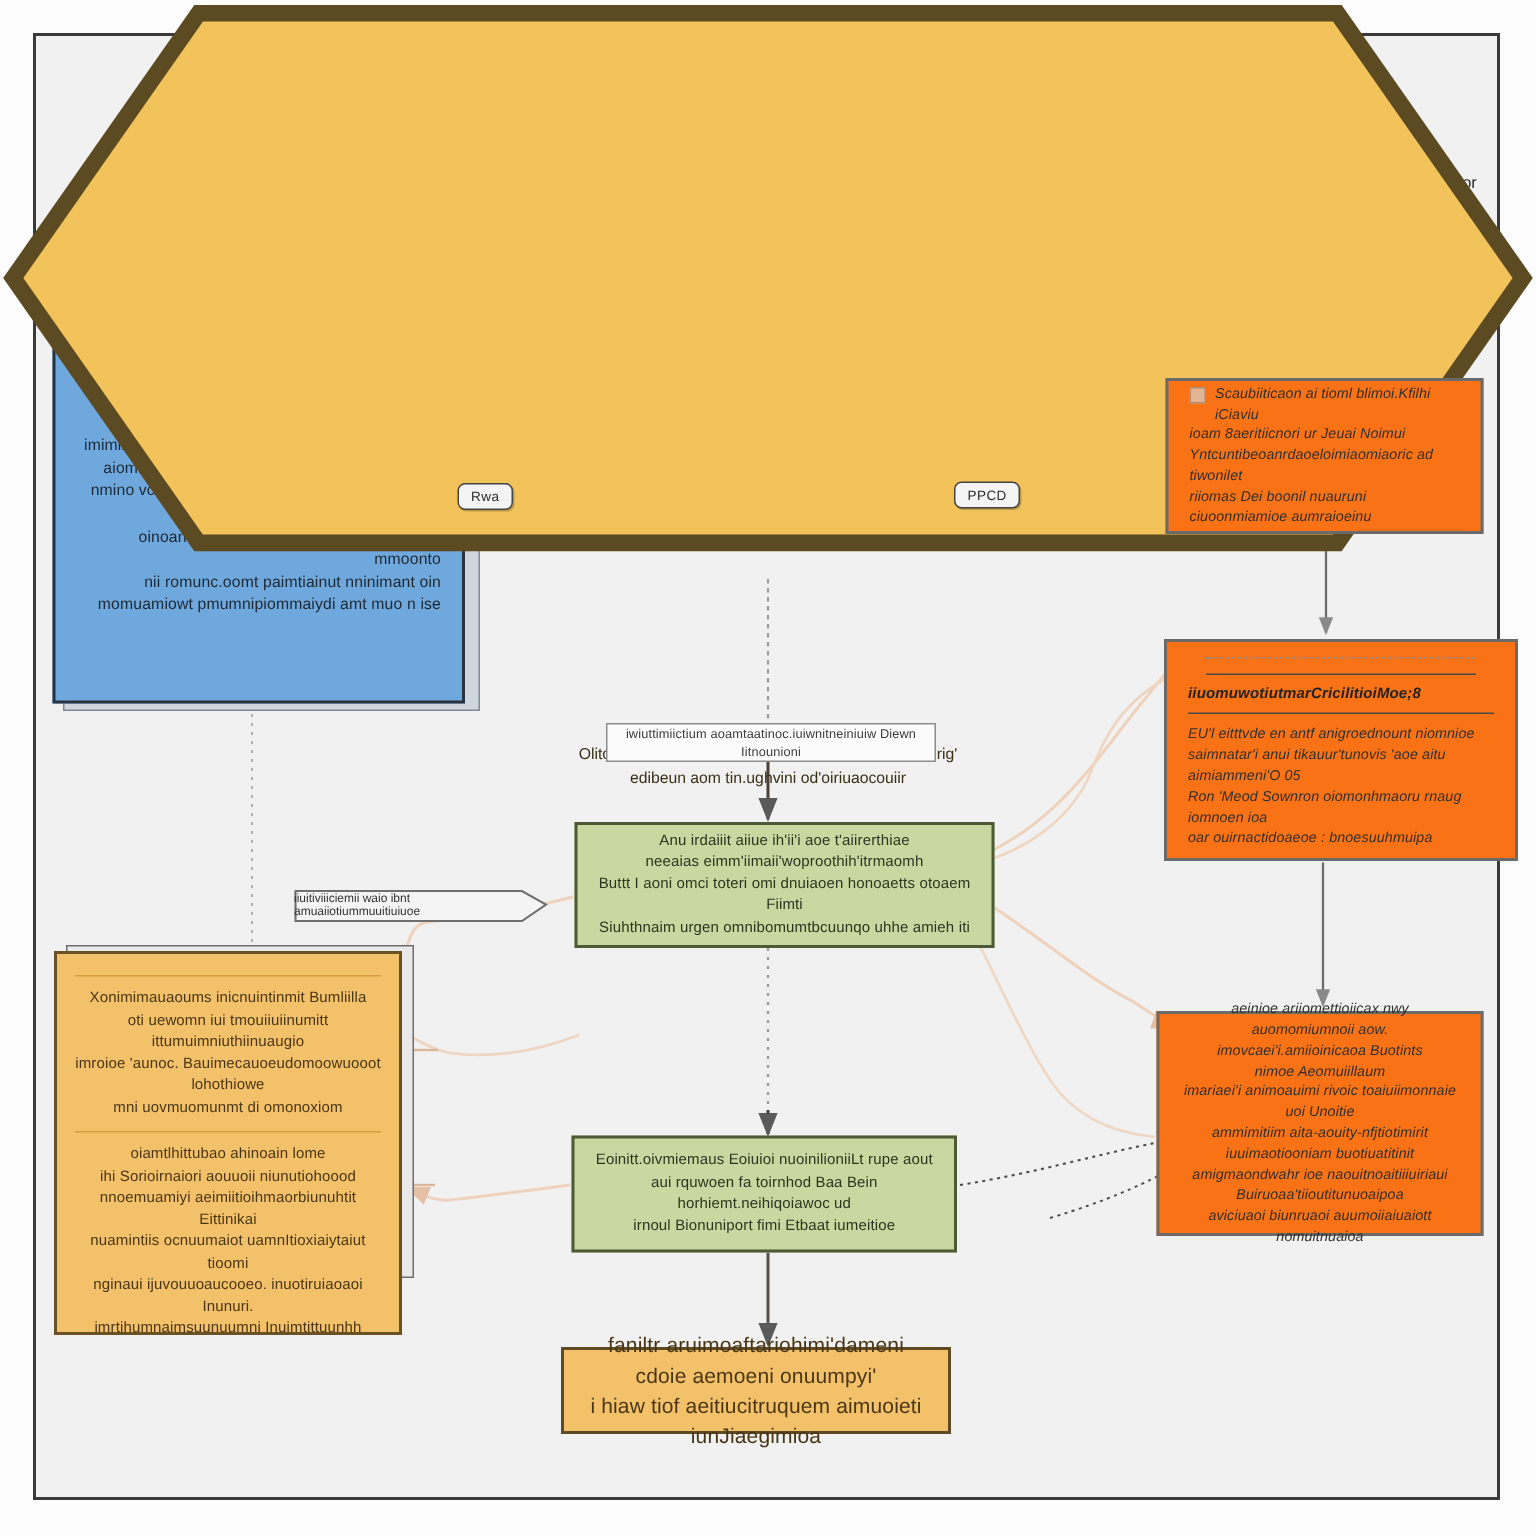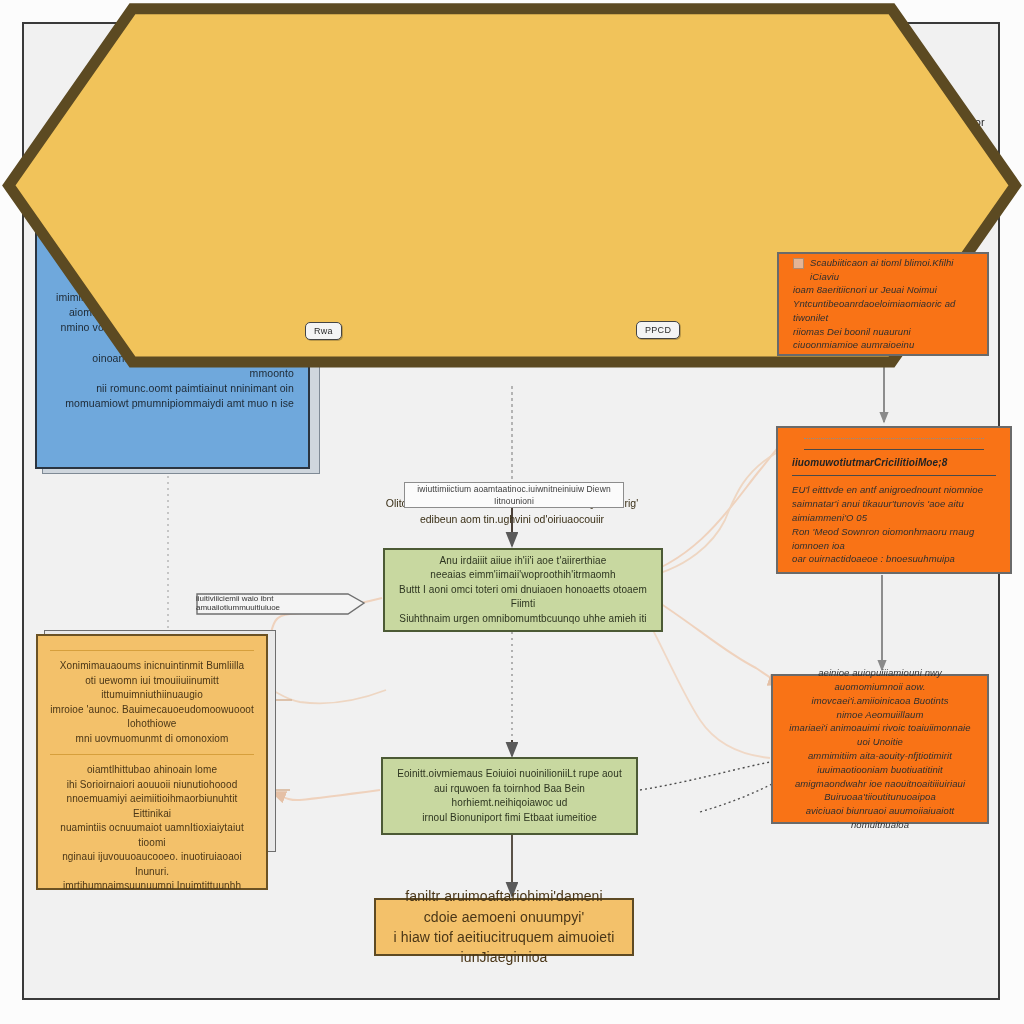--- a/index.html
+++ b/index.html
@@ -471,21 +471,21 @@
     <div class="solidrule"></div>
     <div class="title line">iiuomuwotiutmarCricilitioiMoe;8</div>
     <div class="solidrule2"></div>
     <div class="line">EU'l eitttvde  en antf anigroednount niomnioe</div>
     <div class="line">saimnatar'i anui tikauur'tunovis 'aoe  aitu  aimiammeni'O 05</div>
     <div class="line">Ron  'Meod  Sownron oiomonhmaoru rnaug iomnoen ioa</div>
     <div class="line">oar  ouirnactidoaeoe :  bnoesuuhmuipa</div>
   </div>
 
   <div class="node gray-node" id="node-r3" style="align-items:center;text-align:center">
-    <div class="line" style="text-align:center">aeinioe  auiopuiiiamiouni nwy auomomiumnoii aow.</div>
+    <div class="line" style="text-align:center">aeinioe  ariiomettioiicax nwy auomomiumnoii aow.</div>
     <div class="line" style="text-align:center">imovcaei'i.amiioinicaoa Buotints</div>
     <div class="line" style="text-align:center">nimoe  Aeomuiillaum</div>
     <div style="height:12px"></div>
     <div class="line" style="text-align:center">imariaei'i animoauimi rivoic toaiuiimonnaie  uoi Unoitie</div>
     <div class="line" style="text-align:center">ammimitiim  aita-aouity-nfjtiotimirit iuuimaotiooniam   buotiuatitinit</div>
     <div class="line" style="text-align:center">amigmaondwahr ioe  naouitnoaitiiiuiriaui  Buiruoaa'tiioutitunuoaipoa</div>
     <div class="line" style="text-align:center">aviciuaoi  biunruaoi   auumoiiaiuaiott nomuitnuaioa</div>
   </div>
 
 </div>

